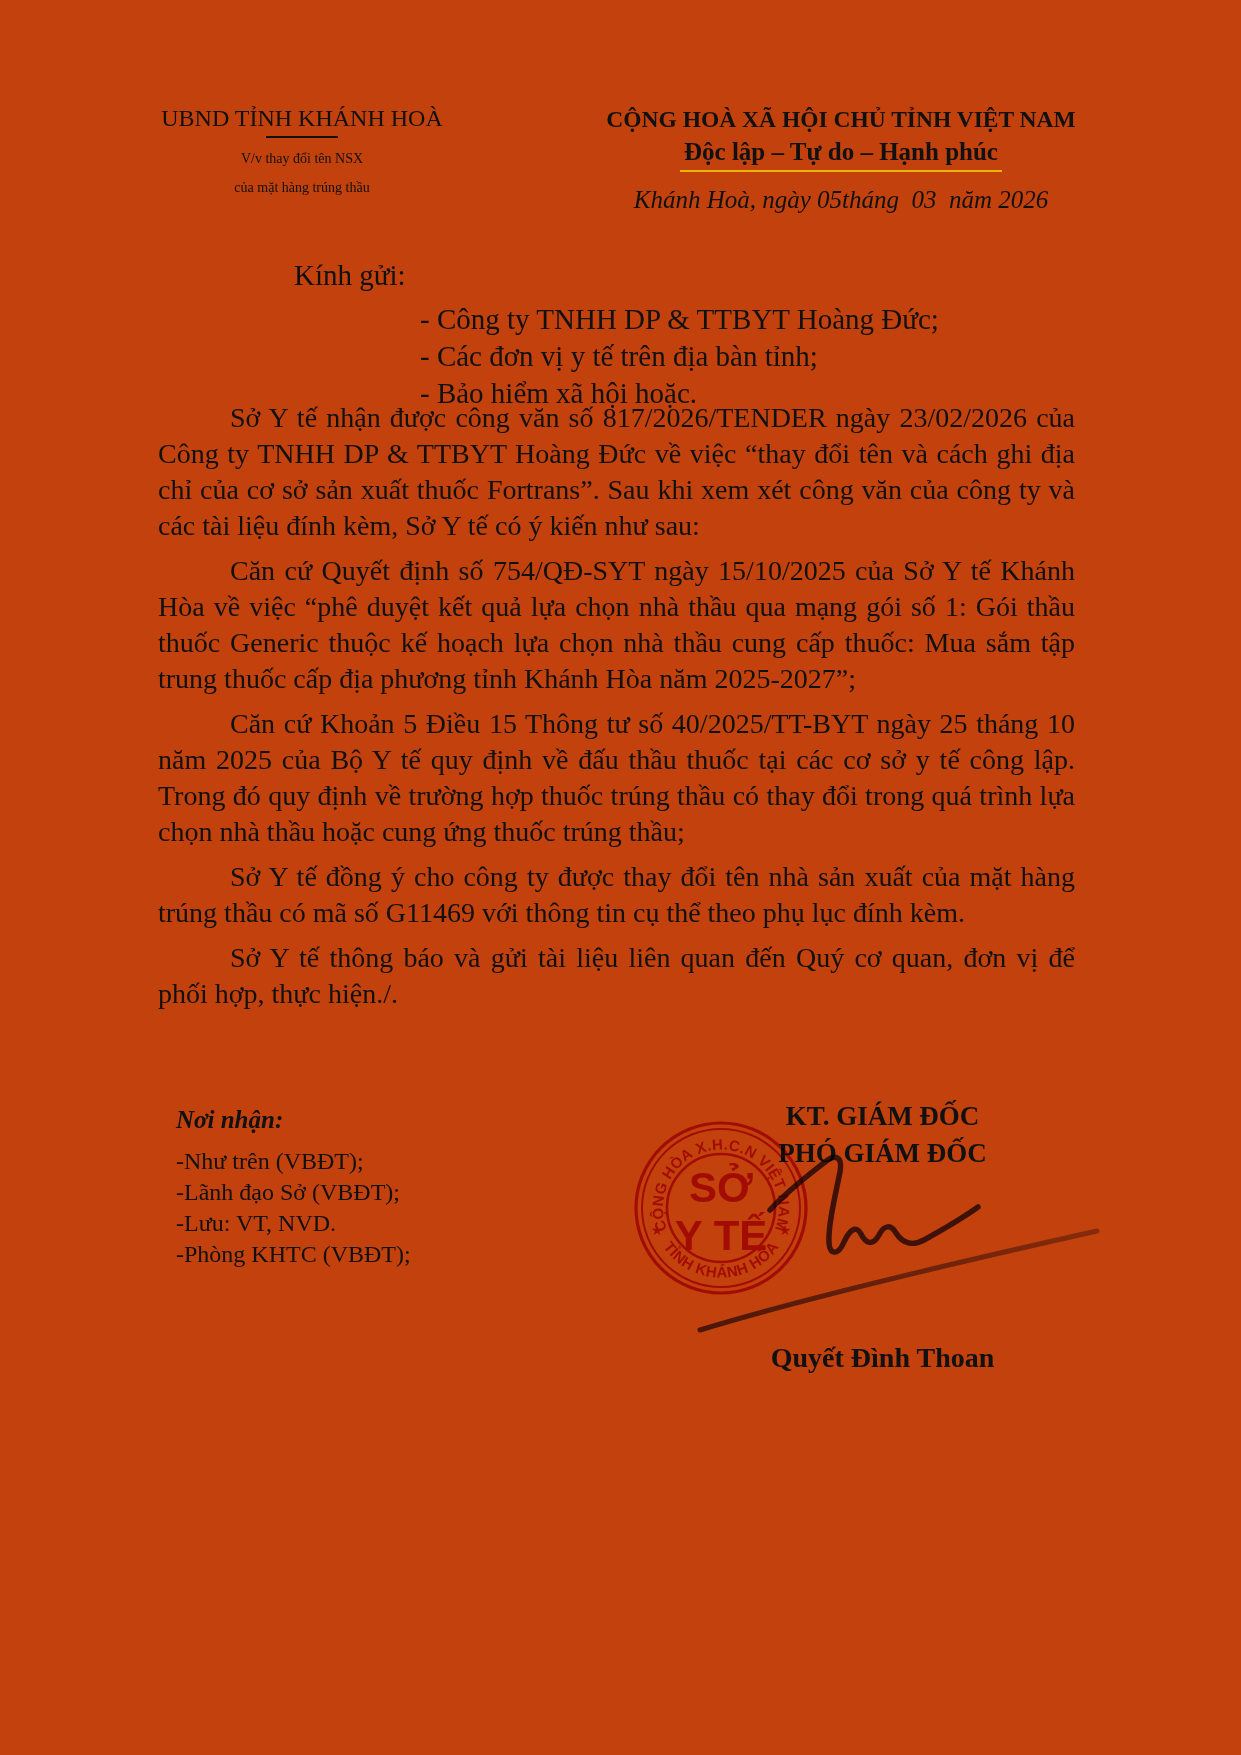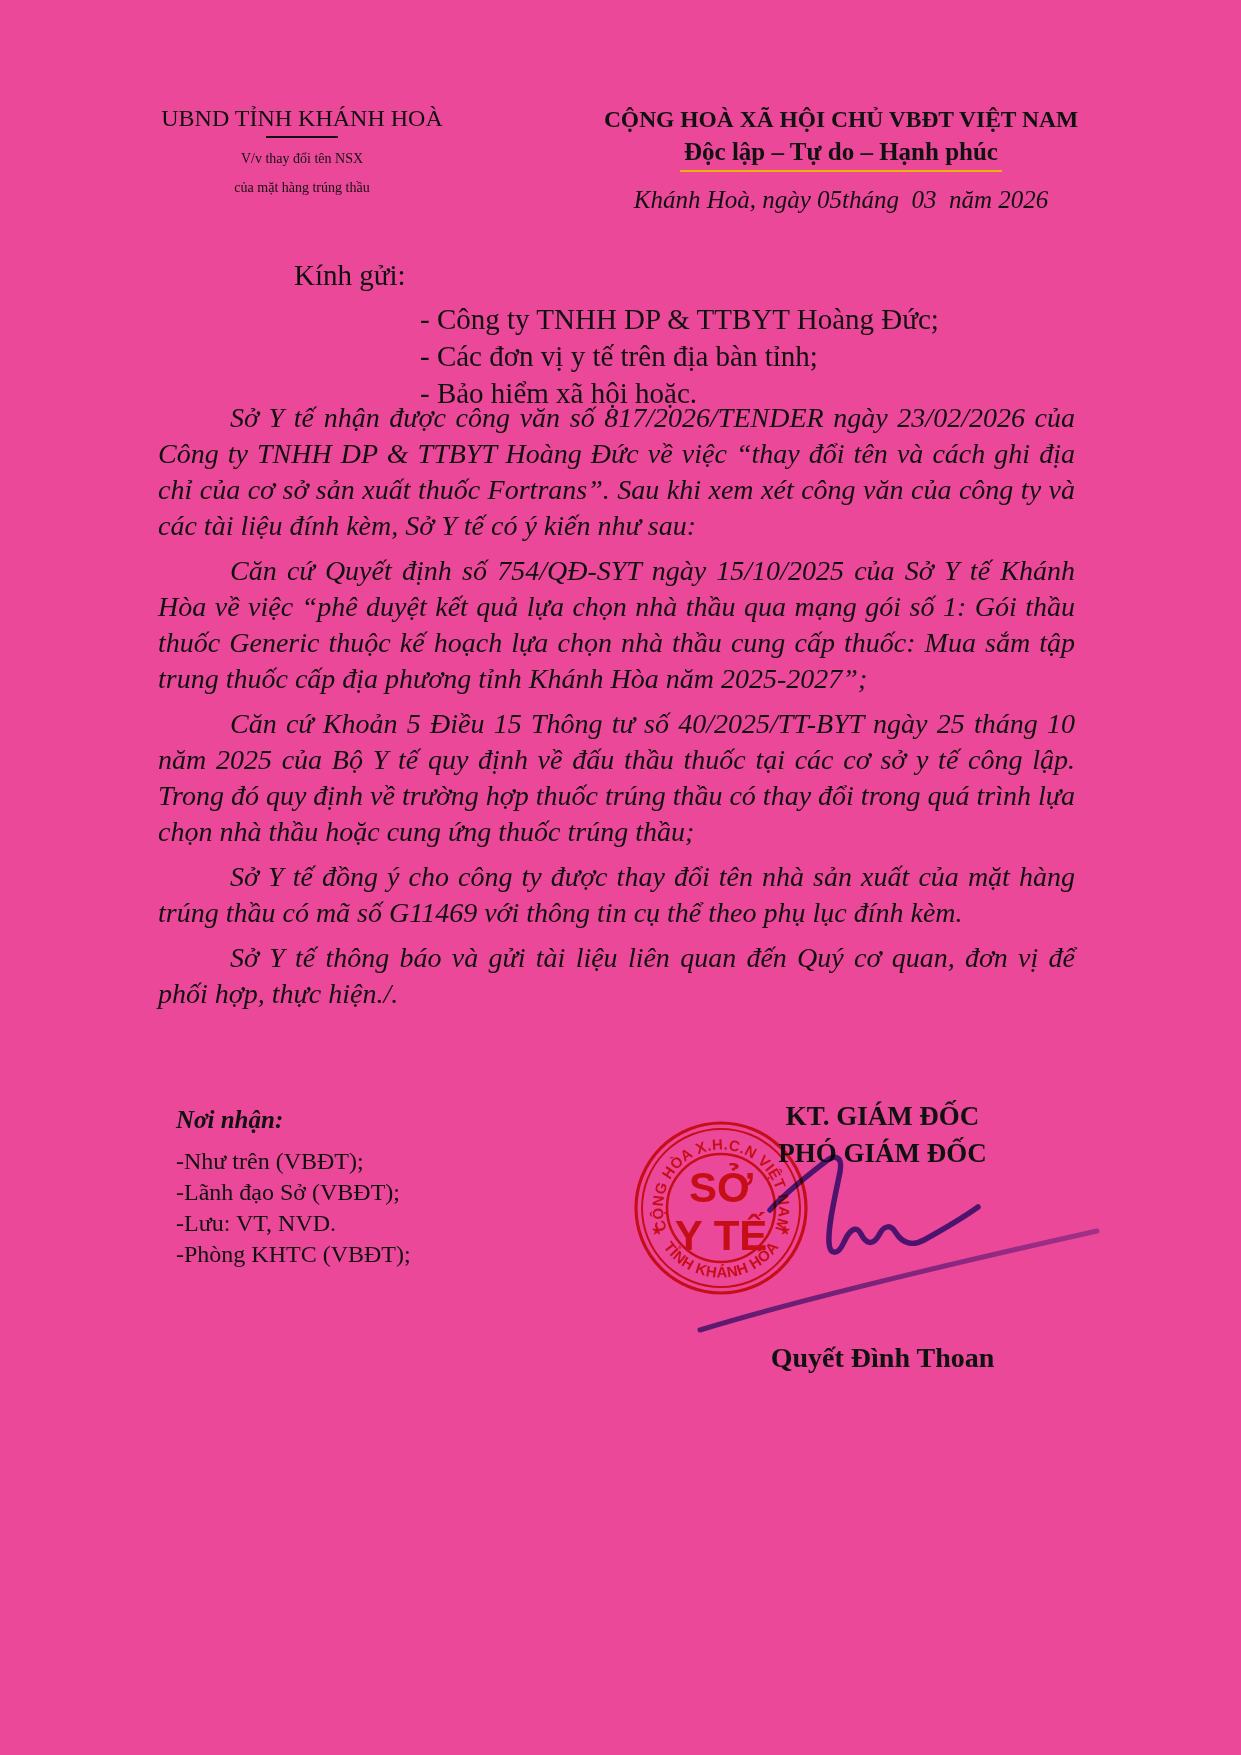--- a/index.html
+++ b/index.html
@@ -1,20 +1,20 @@
 <!DOCTYPE html>
 <html lang="vi"><head>
 <meta charset="utf-8">
 <style>
   html,body{margin:0;padding:0;background:#888;}
   .page{
     position:relative;
     width:1241px;height:1755px;
     margin:0 auto;
-    background:#ec4899;
+    background:#c2410c;
     font-family:"Liberation Serif","DejaVu Serif",serif;
     color:#111;
     overflow:hidden;
   }
   
   .header-left{position:absolute;left:128px;top:103px;width:348px;text-align:center;}
   .org-parent{font-size:24px;line-height:30px;}
   .org-name{font-size:25px;font-weight:bold;line-height:32px;}
   .org-rule{width:72px;height:2px;background:#111;margin:3px auto 6px auto;}
   .doc-number{font-size:25px;line-height:32px;margin-top:2px;white-space:nowrap;}
@@ -24,21 +24,21 @@
   .header-right{position:absolute;left:558px;top:103px;width:566px;text-align:center;}
   .national-title{font-size:23.5px;font-weight:bold;line-height:32px;white-space:nowrap;}
   .motto{margin-top:2px;}
   .motto-text{display:inline-block;font-size:25px;font-weight:bold;line-height:30px;border-bottom:2px solid #eab308;padding:0 4px 3px 4px;}
   .date-line{font-size:25px;font-style:italic;margin-top:14px;white-space:nowrap;}
   
   .salutation-block{position:absolute;left:158px;top:256px;width:917px;}
   .salutation{font-size:29px;line-height:38px;margin-left:136px;margin-bottom:7px;}
   .recipient{font-size:29px;line-height:37px;margin-left:262px;}
   
-  .body-text{position:absolute;left:158px;top:400px;width:917px;font-style:italic;}
+  .body-text{position:absolute;left:158px;top:400px;width:917px;}
   .body-text p{margin:0 0 9px 0;font-size:28px;line-height:36px;text-align:justify;text-indent:72px;}
   
   .noi-nhan{position:absolute;left:176px;top:1106px;width:430px;}
   .noi-nhan-title{font-size:25px;font-weight:bold;font-style:italic;margin-bottom:12px;}
   .noi-nhan-item{font-size:24px;line-height:31px;}
   .sign-block{position:absolute;left:645px;top:1098px;width:475px;text-align:center;}
   .sign-title{font-size:27px;font-weight:bold;line-height:37px;}
   .sign-spacer{height:170px;}
   .sign-name{font-size:28px;font-weight:bold;}
   
@@ -52,21 +52,21 @@
 <div class="page">
 
   <div class="header-left">
     <div class="org-parent">UBND TỈNH KHÁNH HOÀ</div>
     <div class="org-rule"></div>
     <div class="subject">V/v thay đổi tên NSX</div>
     <div class="subject">của mặt hàng trúng thầu</div>
   </div>
 
   <div class="header-right">
-    <div class="national-title">CỘNG HOÀ XÃ HỘI CHỦ VBĐT VIỆT NAM</div>
+    <div class="national-title">CỘNG HOÀ XÃ HỘI CHỦ TỈNH VIỆT NAM</div>
     <div class="motto">
       <span class="motto-text">Độc lập – Tự do – Hạnh phúc</span>
     </div>
     <div class="date-line">Khánh Hoà, ngày 05tháng&nbsp;&nbsp;03&nbsp;&nbsp;năm 2026</div>
   </div>
 
   <div class="salutation-block">
     <div class="salutation">Kính gửi:</div>
     <div class="recipient">- Công ty TNHH DP &amp; TTBYT Hoàng Đức;</div>
     <div class="recipient">- Các đơn vị y tế trên địa bàn tỉnh;</div>

